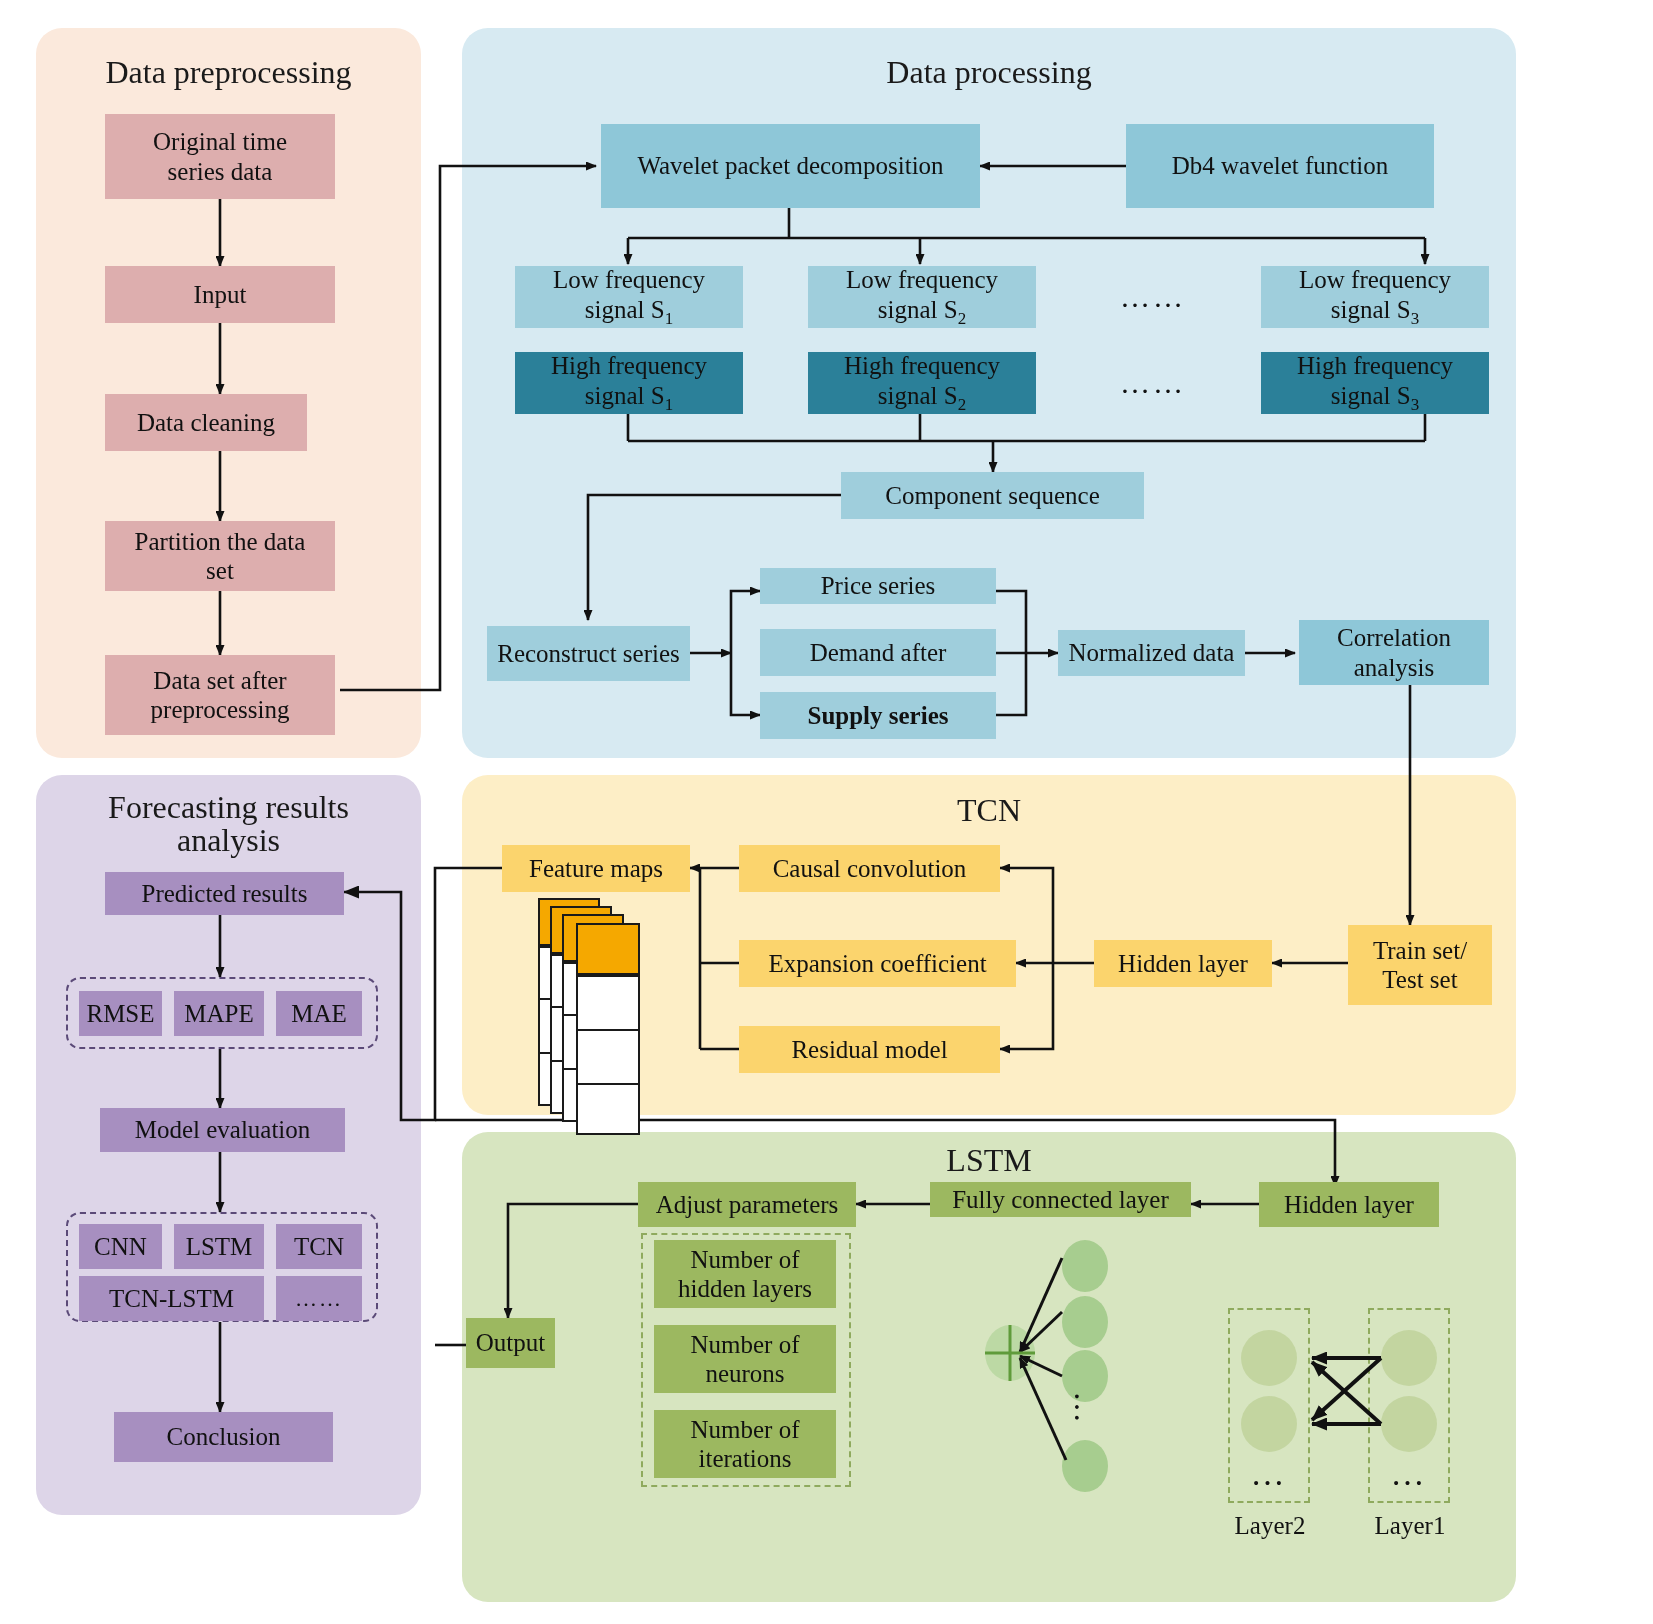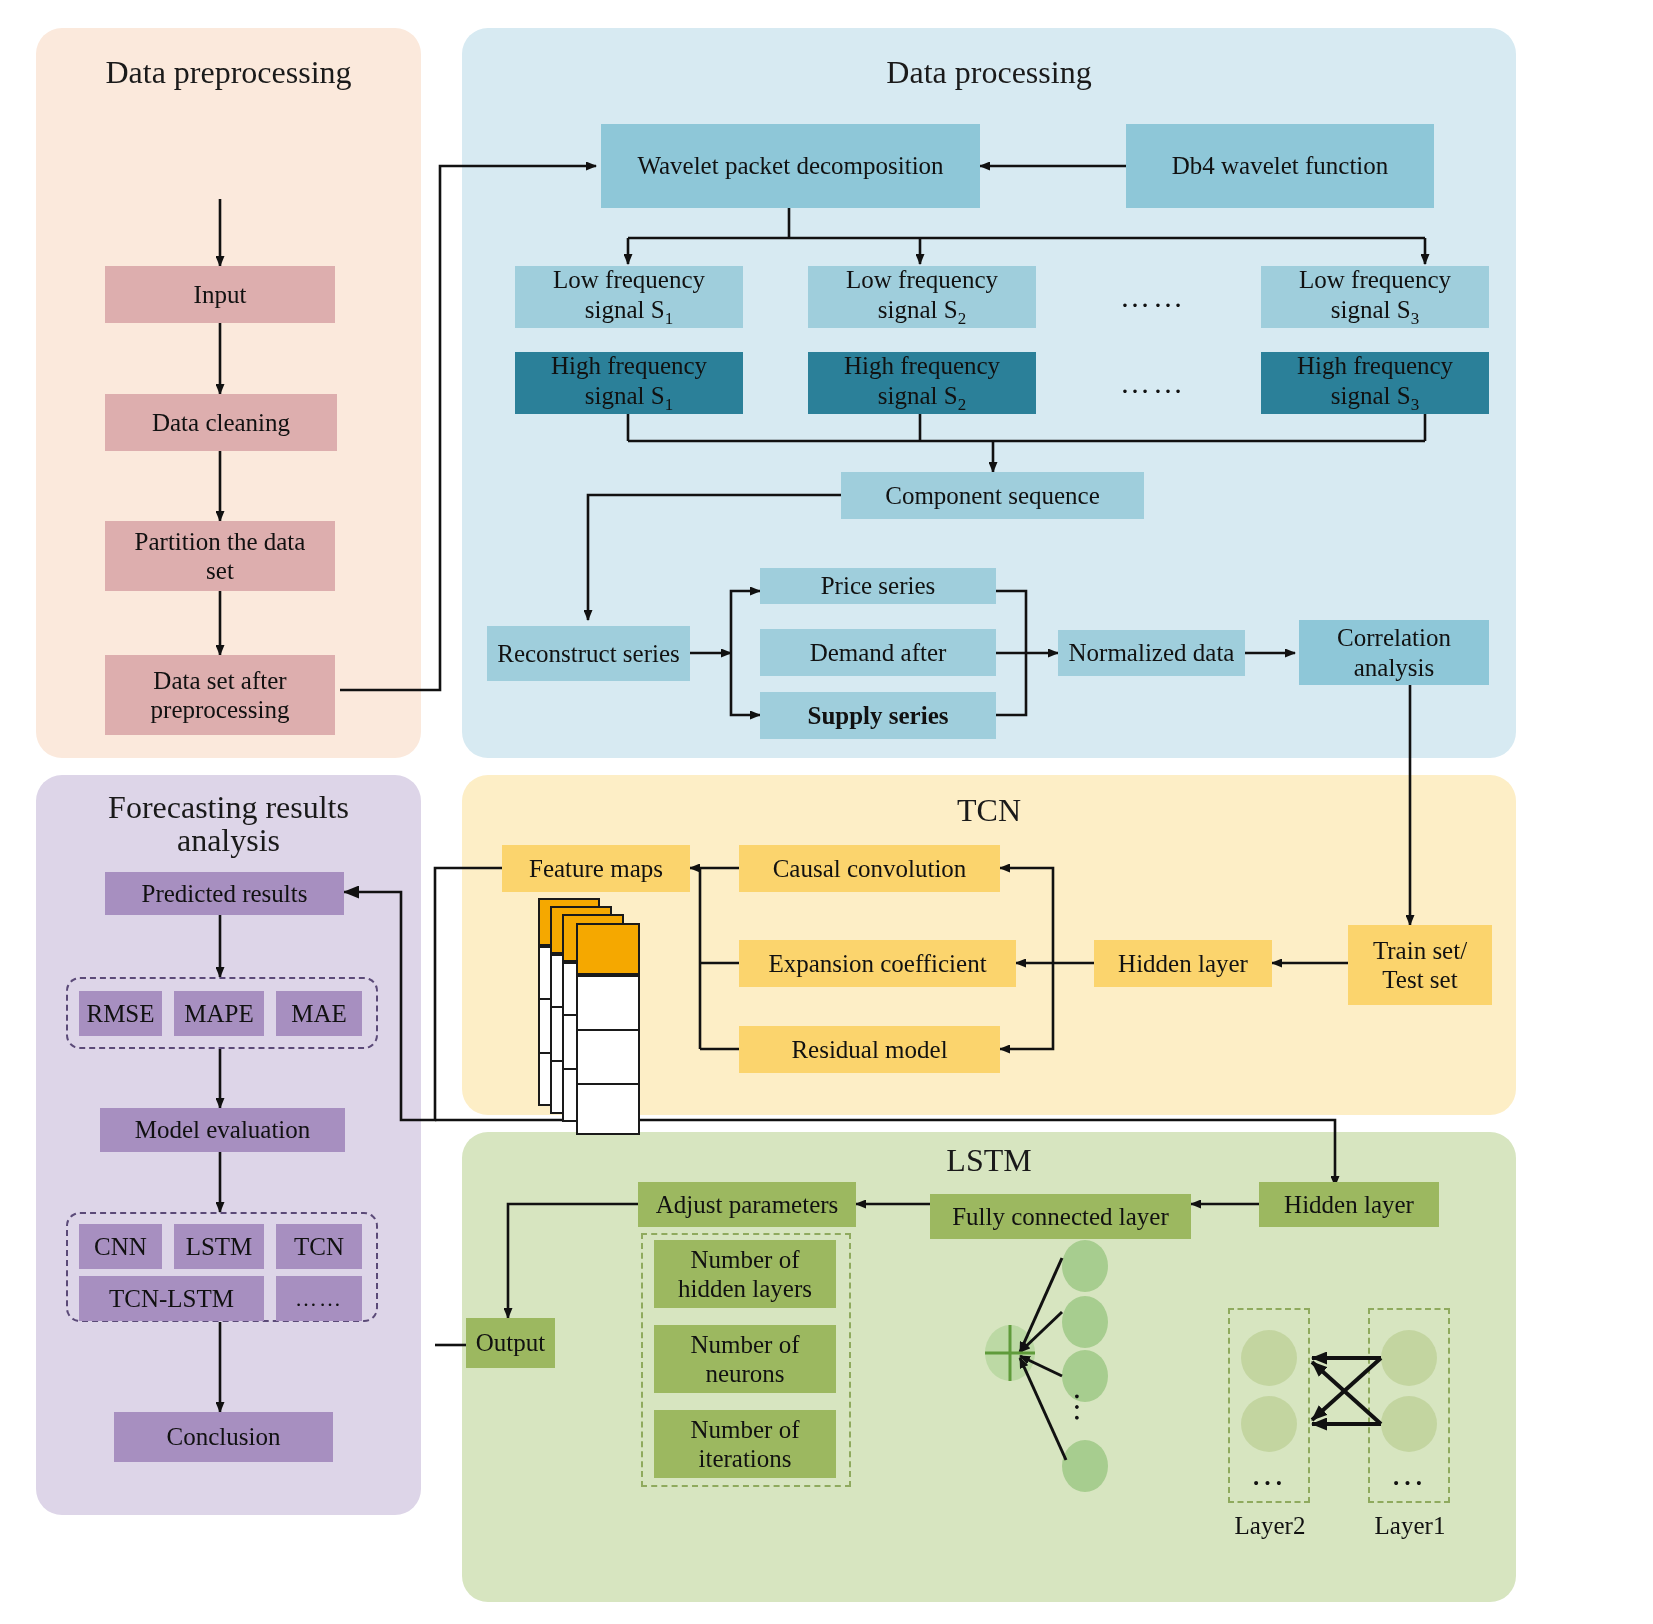--- a/index.html
+++ b/index.html
@@ -107,24 +107,28 @@
       <path d="M1259,1204 L1191,1204" marker-end="url(#ah)"></path>
 
       <path d="M930,1204 L856,1204" marker-end="url(#ah)"></path>
 
       <path d="M638,1204 L508,1204 L508,1318" marker-end="url(#ah)"></path>
 
       <path d="M466,1345 L435,1345"></path>
     </g>
   </svg>
 
+  <div class="box" style="left:105px;top:114px;width:230px;height:85px;background:#ddaeae;flex-direction:column;">
+    <span>Original time</span>
+    <span>series data</span>
+  </div>
   <div class="box" style="left:105px;top:266px;width:230px;height:57px;background:#ddaeae;">
     <span>Input</span>
   </div>
-  <div class="box" style="left:105px;top:394px;width:232px;height:57px;background:#ddaeae;">
+  <div class="box" style="left:105px;top:394px;width:202px;height:57px;background:#ddaeae;">
     <span>Data cleaning</span>
   </div>
   <div class="box" style="left:105px;top:521px;width:230px;height:70px;background:#ddaeae;flex-direction:column;">
     <span>Partition the data</span>
     <span>set</span>
   </div>
   <div class="box" style="left:601px;top:124px;width:379px;height:84px;background:#8ec7d8;">
     <span>Wavelet packet decomposition</span>
   </div>
 
@@ -267,21 +271,21 @@
     <span>Hidden layer</span>
   </div>
   <div class="box" style="left:1348px;top:925px;width:144px;height:80px;background:#fbd46d;flex-direction:column;">
     <span>Train set/</span>
     <span>Test set</span>
   </div>
 
   <div class="box" style="left:638px;top:1182px;width:218px;height:45px;background:#9cb860;">
     <span>Adjust parameters</span>
   </div>
-  <div class="box" style="left:930px;top:1182px;width:261px;height:45px;background:#9cb860;margin-top:12px;">
+  <div class="box" style="left:930px;top:1182px;width:261px;height:35px;background:#9cb860;">
     <span>Fully connected layer</span>
   </div>
   <div class="box" style="left:1259px;top:1182px;width:180px;height:45px;background:#9cb860;">
     <span>Hidden layer</span>
   </div>
   <div class="box" style="left:466px;top:1318px;width:89px;height:50px;background:#9cb860;">
     <span>Output</span>
   </div>
 
   <div class="dashed-green" style="left:641px;top:1233px;width:210px;height:254px;"></div>

